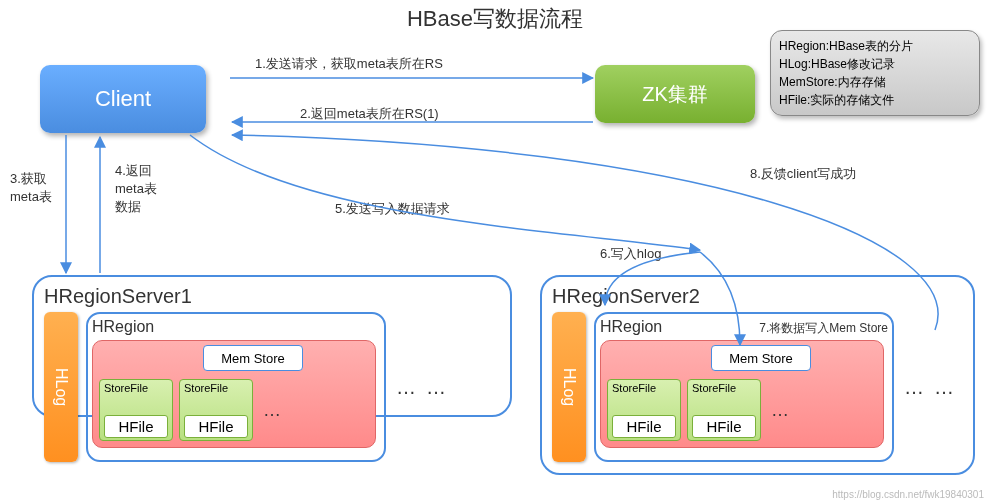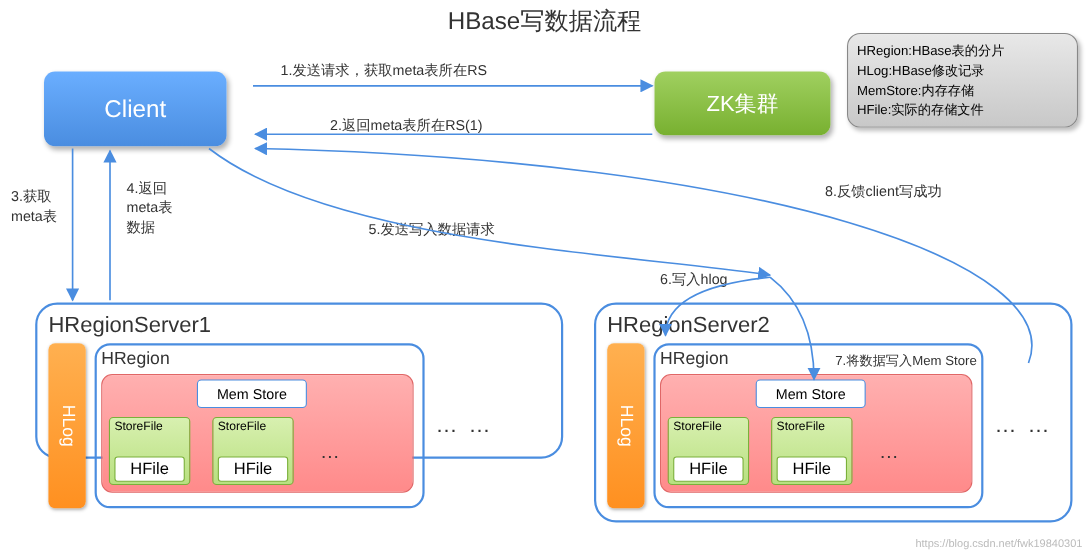--- a/index.html
+++ b/index.html
@@ -12,22 +12,22 @@
   .rs { position: absolute; border: 2px solid #4a8de0; border-radius: 20px; background: #fff; padding: 8px 10px 10px 10px; }
   .rs1 { left: 20px; top: 275px; width: 480px; height: 142px; margin-left: 12px; }
   .rs2 { left: 540px; top: 275px; width: 435px; height: 200px; }
   .rs-label { font-size: 20px; color: #333; margin-bottom: 4px; }
   .rs-body { display: flex; align-items: stretch; height: 150px; }
   .hlog { width: 34px; background: linear-gradient(#ffb050,#ff9020); border-radius: 6px; display: flex; align-items: center; justify-content: center; writing-mode: vertical-rl; text-orientation: mixed; color: #fff; font-size: 16px; margin-right: 8px; box-shadow: 1px 1px 3px rgba(0,0,0,.3); }
   .hregion { border: 2px solid #4a8de0; border-radius: 14px; padding: 4px 8px 8px 4px; flex: 0 0 auto; width: 300px; position: relative; }
   .hregion-label { font-size: 16px; color: #333; }
   .step7 { position: absolute; right: 4px; top: 6px; font-size: 12px; color: #333; }
   .store { margin-top: 4px; background: linear-gradient(#ffb0b0,#ff8a8a); border: 1px solid #e06666; border-radius: 10px; padding: 4px 6px 6px 6px; height: 108px; position: relative; }
-  .memstore { position: absolute; left: 86px; top: 4px; width: 100px; height: 26px; background: #fff; border: 1px solid #4a8de0; border-radius: 4px; display: flex; align-items: center; justify-content: center; font-size: 13px; }
-  .sf-row { position: absolute; bottom: 6px; left: 6px; display: flex; gap: 20px; align-items: flex-end; }
+  .memstore { position: absolute; left: 110px; top: 4px; width: 100px; height: 26px; background: #fff; border: 1px solid #4a8de0; border-radius: 4px; display: flex; align-items: center; justify-content: center; font-size: 13px; }
+  .sf-row { position: absolute; bottom: 6px; left: 6px; display: flex; gap: 6px; align-items: flex-end; }
   .storefile { width: 74px; height: 62px; background: linear-gradient(#d8f0b0,#b8e080); border: 1px solid #7ab03a; border-radius: 4px; padding: 2px 4px; font-size: 11px; display: flex; flex-direction: column; justify-content: space-between; }
   .hfile { background: #fff; border: 1px solid #7ab03a; border-radius: 3px; text-align: center; font-size: 15px; padding: 2px 0; }
   .dots { font-size: 18px; color: #333; padding: 0 4px; align-self: center; }
   .outer-dots { font-size: 20px; color: #333; align-self: center; margin-left: 10px; }
   .lbl { position: absolute; font-size: 13px; color: #333; white-space: nowrap; }
   svg.arrows { position: absolute; left: 0; top: 0; width: 990px; height: 500px; pointer-events: none; }
   .watermark { position: absolute; right: 6px; bottom: 0; font-size: 10px; color: #bbb; }
 </style>
 </head>
 <body>

